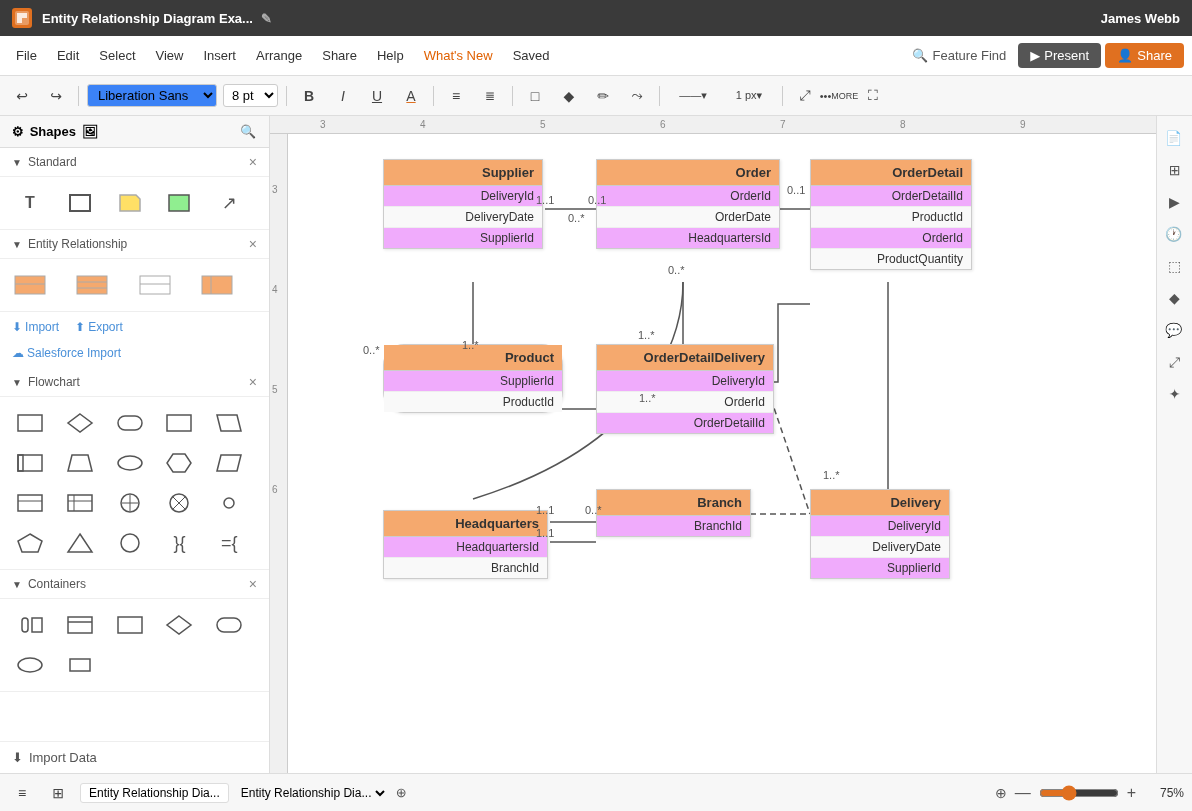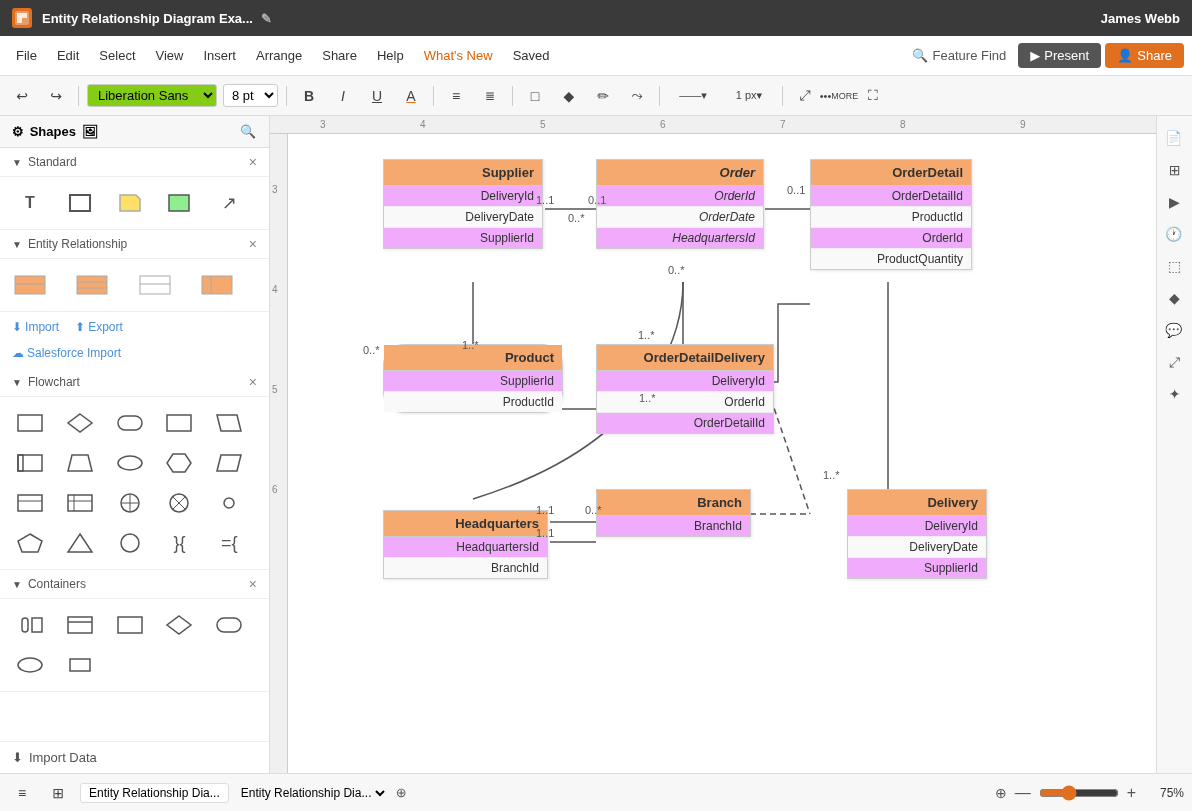--- a/index.html
+++ b/index.html
@@ -84,21 +84,21 @@
       display: flex; align-items: center; justify-content: center;
       cursor: pointer;
       border-radius: 3px;
       color: #444;
       font-size: 14px;
     }
     .toolbar-sep { width: 1px; height: 20px; background: #ccc; margin: 0 2px; }
     .font-select {
       border: 1px solid #ccc; border-radius: 3px;
       padding: 2px 6px; font-size: 13px;
-      background: #84cc16; cursor: pointer;
+      background: #3b82f6; cursor: pointer;
       min-width: 130px;
     }
     .size-select {
       border: 1px solid #ccc; border-radius: 3px;
       padding: 2px 4px; font-size: 13px;
       background: #fff; cursor: pointer;
       width: 55px;
     }
 
     
@@ -639,21 +639,21 @@
         <path d="M395 148 C395 165 395 300 185 365" fill="none" stroke="#555" stroke-width="1.5"></path>
       </svg>
 
       <div class="erd-entity" style="left:95px; top:25px; width:160px;">
         <div class="erd-header">Supplier</div>
         <div class="erd-row">DeliveryId</div>
         <div class="erd-row alt">DeliveryDate</div>
         <div class="erd-row">SupplierId</div>
       </div>
 
-      <div class="erd-entity" style="left:308px; top:25px; width:168px;font-style:italic;">
+      <div class="erd-entity" style="left:308px; top:25px; width:184px;">
         <div class="erd-header">Order</div>
         <div class="erd-row">OrderId</div>
         <div class="erd-row alt">OrderDate</div>
         <div class="erd-row">HeadquartersId</div>
       </div>
 
       <div class="erd-entity" style="left:522px; top:25px; width:162px;">
         <div class="erd-header">OrderDetail</div>
         <div class="erd-row">OrderDetailId</div>
         <div class="erd-row alt">ProductId</div>
@@ -678,21 +678,21 @@
         <div class="erd-header">Headquarters</div>
         <div class="erd-row">HeadquartersId</div>
         <div class="erd-row alt">BranchId</div>
       </div>
 
       <div class="erd-entity" style="left:308px; top:355px; width:155px;">
         <div class="erd-header">Branch</div>
         <div class="erd-row">BranchId</div>
       </div>
 
-      <div class="erd-entity" style="left:522px; top:355px; width:128px;margin-left:37px;">
+      <div class="erd-entity" style="left:522px; top:355px; width:128px;">
         <div class="erd-header">Delivery</div>
         <div class="erd-row">DeliveryId</div>
         <div class="erd-row alt">DeliveryDate</div>
         <div class="erd-row">SupplierId</div>
       </div>
 
       <div class="card-label" style="left:248px; top:60px;">1..1</div>
       <div class="card-label" style="left:300px; top:60px;">0..1</div>
       <div class="card-label" style="left:499px; top:50px;">0..1</div>
       <div class="card-label" style="left:280px; top:78px;">0..*</div>

